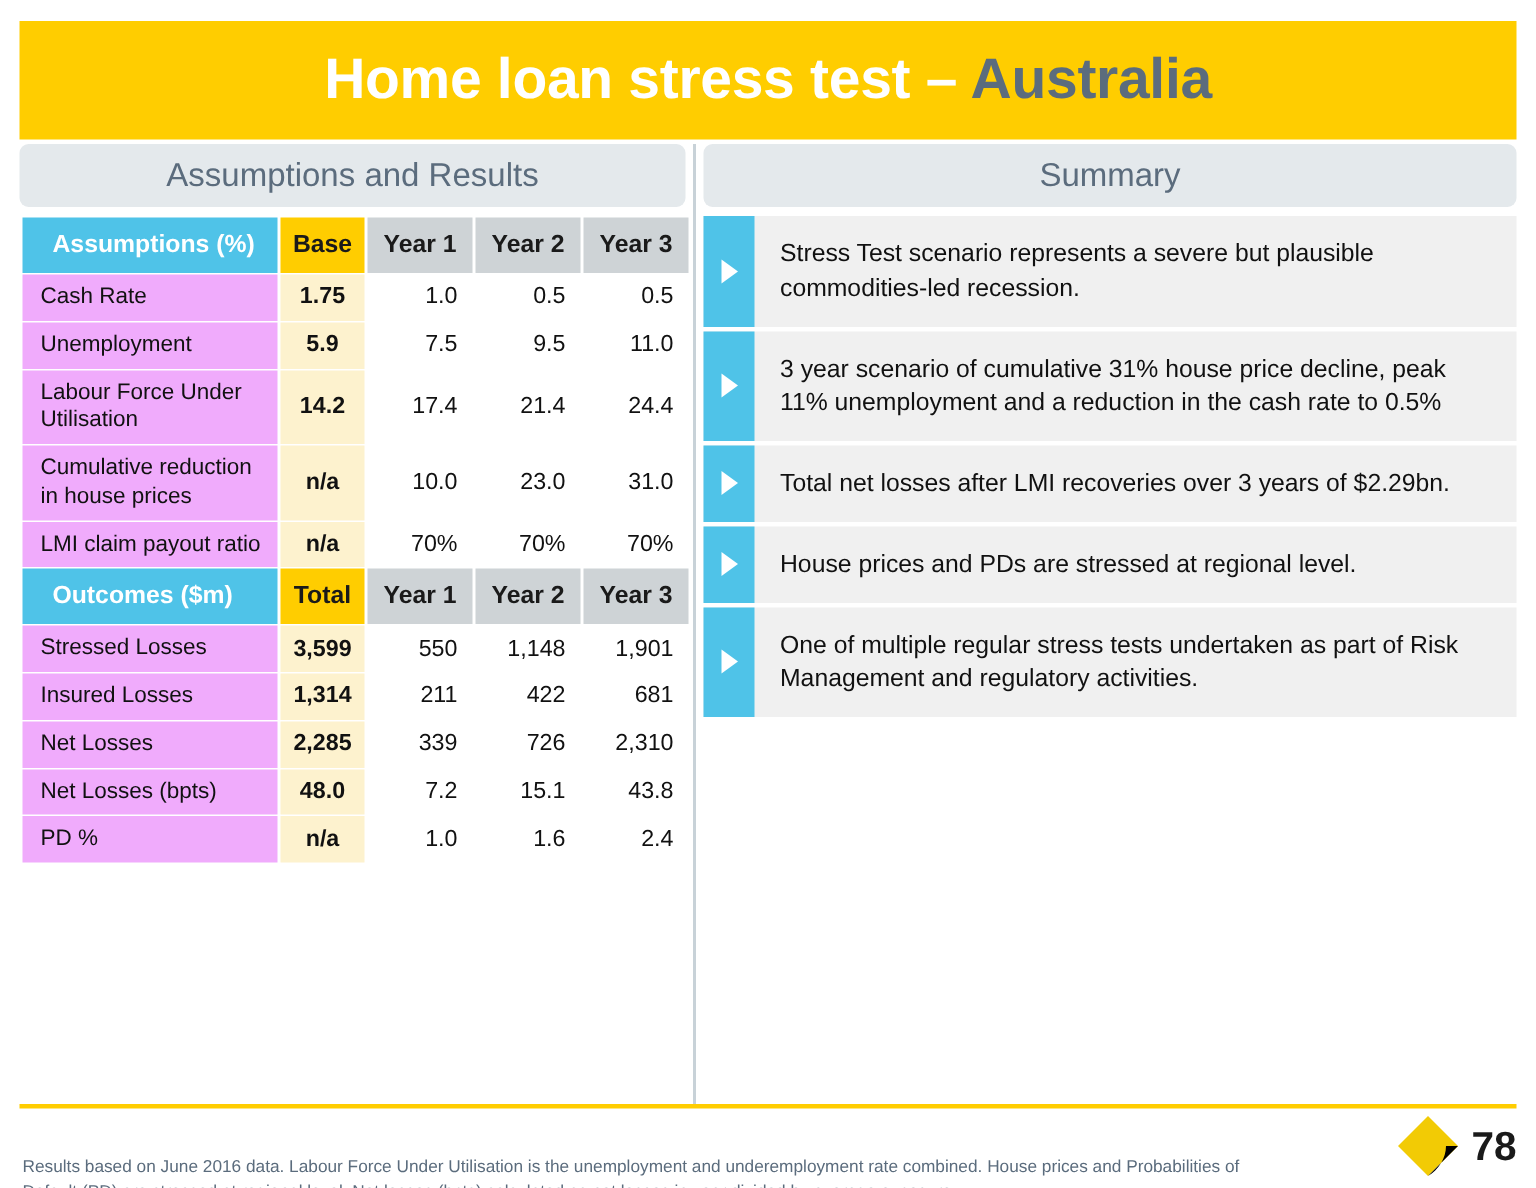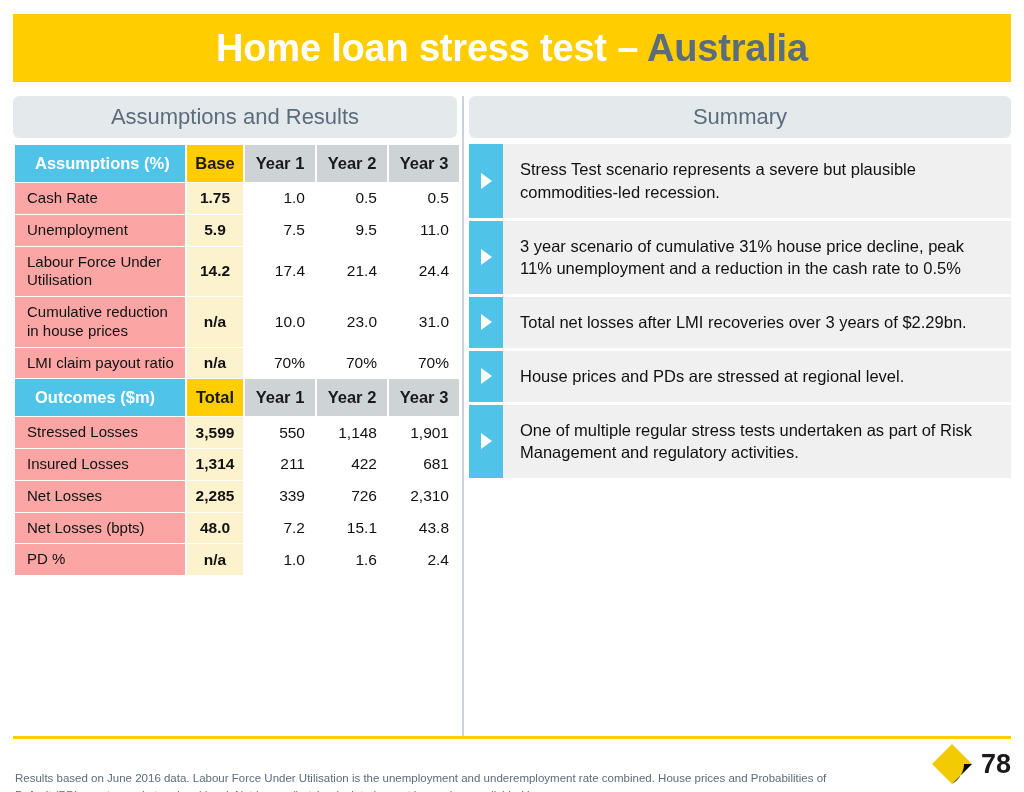--- a/index.html
+++ b/index.html
@@ -18,21 +18,21 @@
     height: 792px;
     background: #ffffff;
   }
 
   
   .title-bar {
     position: absolute;
     left: 13px;
     top: 14px;
     width: 998px;
-    height: 68px;
+    height: 79px;
     background: #FFCD00;
     display: flex;
     align-items: center;
     justify-content: center;
   }
   .title-text {
     font-size: 38px;
     font-weight: bold;
     letter-spacing: -0.2px;
     white-space: nowrap;
@@ -109,21 +109,21 @@
     padding: 9px 0;
     vertical-align: middle;
   }
 
   td.rlabel {
     font-size: 15px;
     color: #111111;
     padding: 6px 6px 6px 12px;
     line-height: 1.25;
     vertical-align: middle;
-    background: #fca5a5;
+    background: #f0abfc;
   }
   td.rbase {
     background: #FDF2CE;
     font-size: 15.5px;
     font-weight: bold;
     color: #111111;
     text-align: center;
     vertical-align: middle;
   }
   td.rval {

